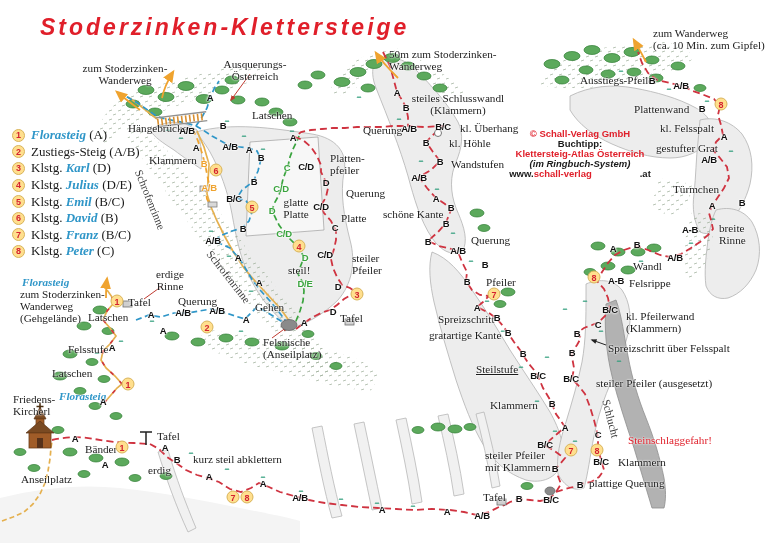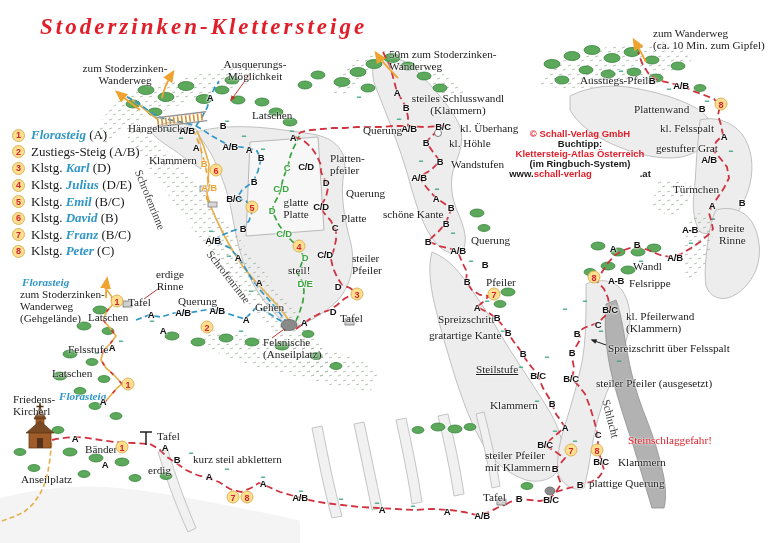--- a/index.html
+++ b/index.html
@@ -1,20 +1,20 @@
 <!DOCTYPE html>
 <html style="--accent-red: #e01f2a; --route-red: #cf3340; --route-blue: #2f96c8; --route-green: #3aa43e; --route-orange: #efa32f; --trail-tan: #e5b04e; --badge-bg: #ffdf8e; --badge-border: #d9b45a; --badge-text: #d42330; --label-blue: #2f96c8; --tree-green: #5ca95c; --tree-stroke: #2e7d32;"><head>
 <meta charset="utf-8">
 <style>
   html,body{margin:0;padding:0;background:#fff;}
   .canvas{position:relative;width:768px;height:543px;background:#ffffff;overflow:hidden;
           font-family:"Liberation Serif",serif;}
   .artwork{position:absolute;left:0;top:0;width:768px;height:543px;}
   .overlay{position:absolute;left:0;top:0;width:768px;height:543px;}
-  .title{position:absolute;left:40px;top:14px;font-family:Liberation Serif, serif;
+  .title{position:absolute;left:40px;top:14px;font-family:Liberation Sans, sans-serif;
          font-weight:bold;font-style:italic;font-size:23px;letter-spacing:3px;color:var(--accent-red);}
   .legend{position:absolute;left:12px;top:127px;}
   .lg-row{display:flex;align-items:center;height:16.6px;font-size:13px;color:#1a1a1a;white-space:pre;}
   .lg-badge{flex:0 0 13px;margin-right:6px;}
   .lg-name{color:var(--label-blue);font-style:italic;font-weight:bold;}
   .publisher{position:absolute;left:580px;top:129px;transform:translateX(-50%);text-align:center;
              font-family:"Liberation Sans",sans-serif;font-weight:bold;font-size:9.5px;line-height:1.06;white-space:nowrap;}
   .lbl{position:absolute;font-size:11.2px;line-height:1.07;color:#1c1c1c;white-space:pre-line;
        text-shadow:0 0 2px #fff,0 0 2px #fff;}
   .lbl.ctr{transform:translateX(-50%);text-align:center;}
@@ -302,28 +302,28 @@
         <div class="lg-row"><span class="badge lg-badge">4</span><span><span>Klstg. </span><span class="lg-name">Julius</span><span> (D/E)</span></span></div>
         <div class="lg-row"><span class="badge lg-badge">5</span><span><span>Klstg. </span><span class="lg-name">Emil</span><span> (B/C)</span></span></div>
         <div class="lg-row"><span class="badge lg-badge">6</span><span><span>Klstg. </span><span class="lg-name">David</span><span> (B)</span></span></div>
         <div class="lg-row"><span class="badge lg-badge">7</span><span><span>Klstg. </span><span class="lg-name">Franz</span><span> (B/C)</span></span></div>
         <div class="lg-row"><span class="badge lg-badge">8</span><span><span>Klstg. </span><span class="lg-name">Peter</span><span> (C)</span></span></div>
       </div>
     <div class="publisher">
         <div class="pub-line"><span style="color: rgb(224, 31, 42);">© Schall-Verlag GmbH</span></div>
         <div class="pub-line"><span style="color: rgb(26, 26, 26);">Buchtipp:</span></div>
         <div class="pub-line"><span style="color: rgb(224, 31, 42);">Klettersteig-Atlas Österreich</span></div>
-        <div class="pub-line"><span style="color: rgb(26, 26, 26);">(im Ringbuch-System)</span></div>
+        <div class="pub-line"><span style="color: rgb(26, 26, 26); font-style: italic;">(im Ringbuch-System)</span></div>
         <div class="pub-line"><span style="color: rgb(26, 26, 26);">www.</span><span style="color: rgb(224, 31, 42);">schall-verlag</span><span style="color: rgb(26, 26, 26); margin-left: 48px;">.at</span></div>
       </div>
 
   <div class="lbl ctr" style="left: 125px; top: 62px;">zum Stoderzinken-
 Wanderweg</div>
       <div class="lbl ctr" style="left: 255px; top: 58px;">Ausquerungs-
-Möglichkeit</div>
+Österreich</div>
       <div class="lbl" style="left: 128px; top: 122px;">Hängebrücke</div>
       <div class="lbl" style="left: 252px; top: 109px;">Latschen</div>
       <div class="lbl" style="left: 149px; top: 154px;">Klammern</div>
       <div class="lbl rot" style="left: 144px; top: 168px; transform: rotate(68deg);">Schrofenrinne</div>
       <div class="lbl rot" style="left: 214px; top: 248px; transform: rotate(52deg);">Schrofenrinne</div>
       <div class="lbl ctr" style="left: 170px; top: 268px;">erdige
 Rinne</div>
       <div class="lbl" style="left: 178px; top: 295px;">Querung</div>
       <div class="lbl" style="left: 255px; top: 301px;">Gehen</div>
       <div class="lbl" style="left: 128px; top: 296px;">Tafel</div>

